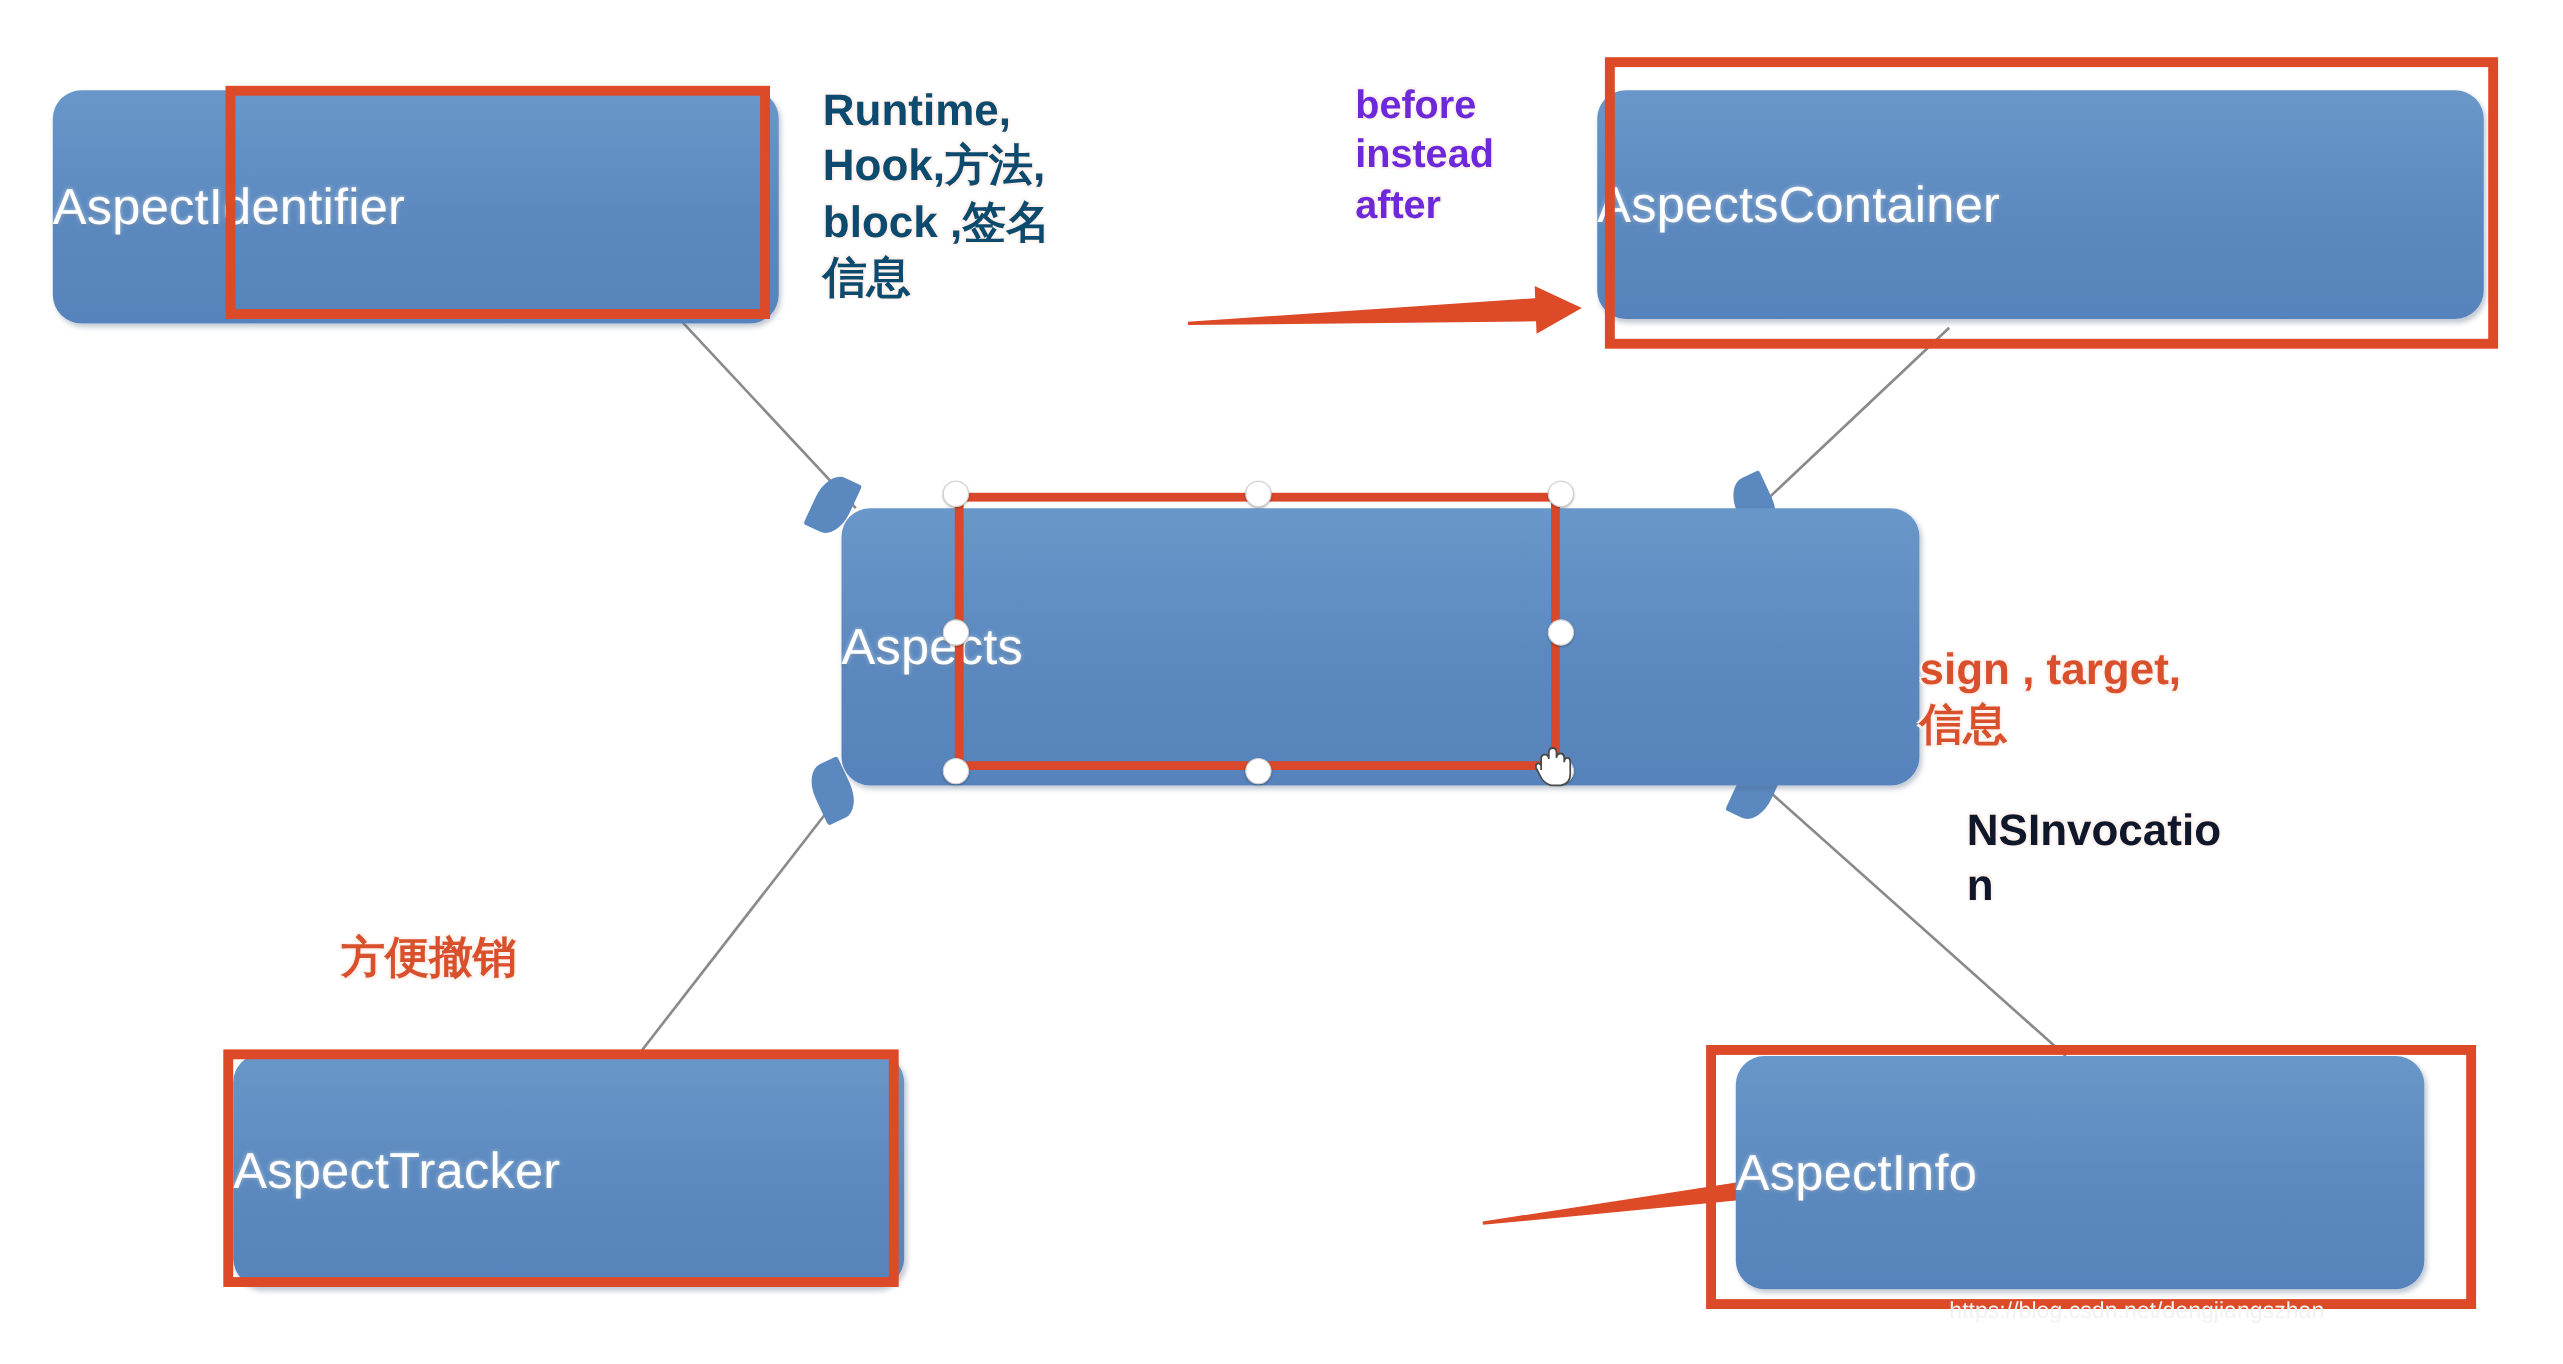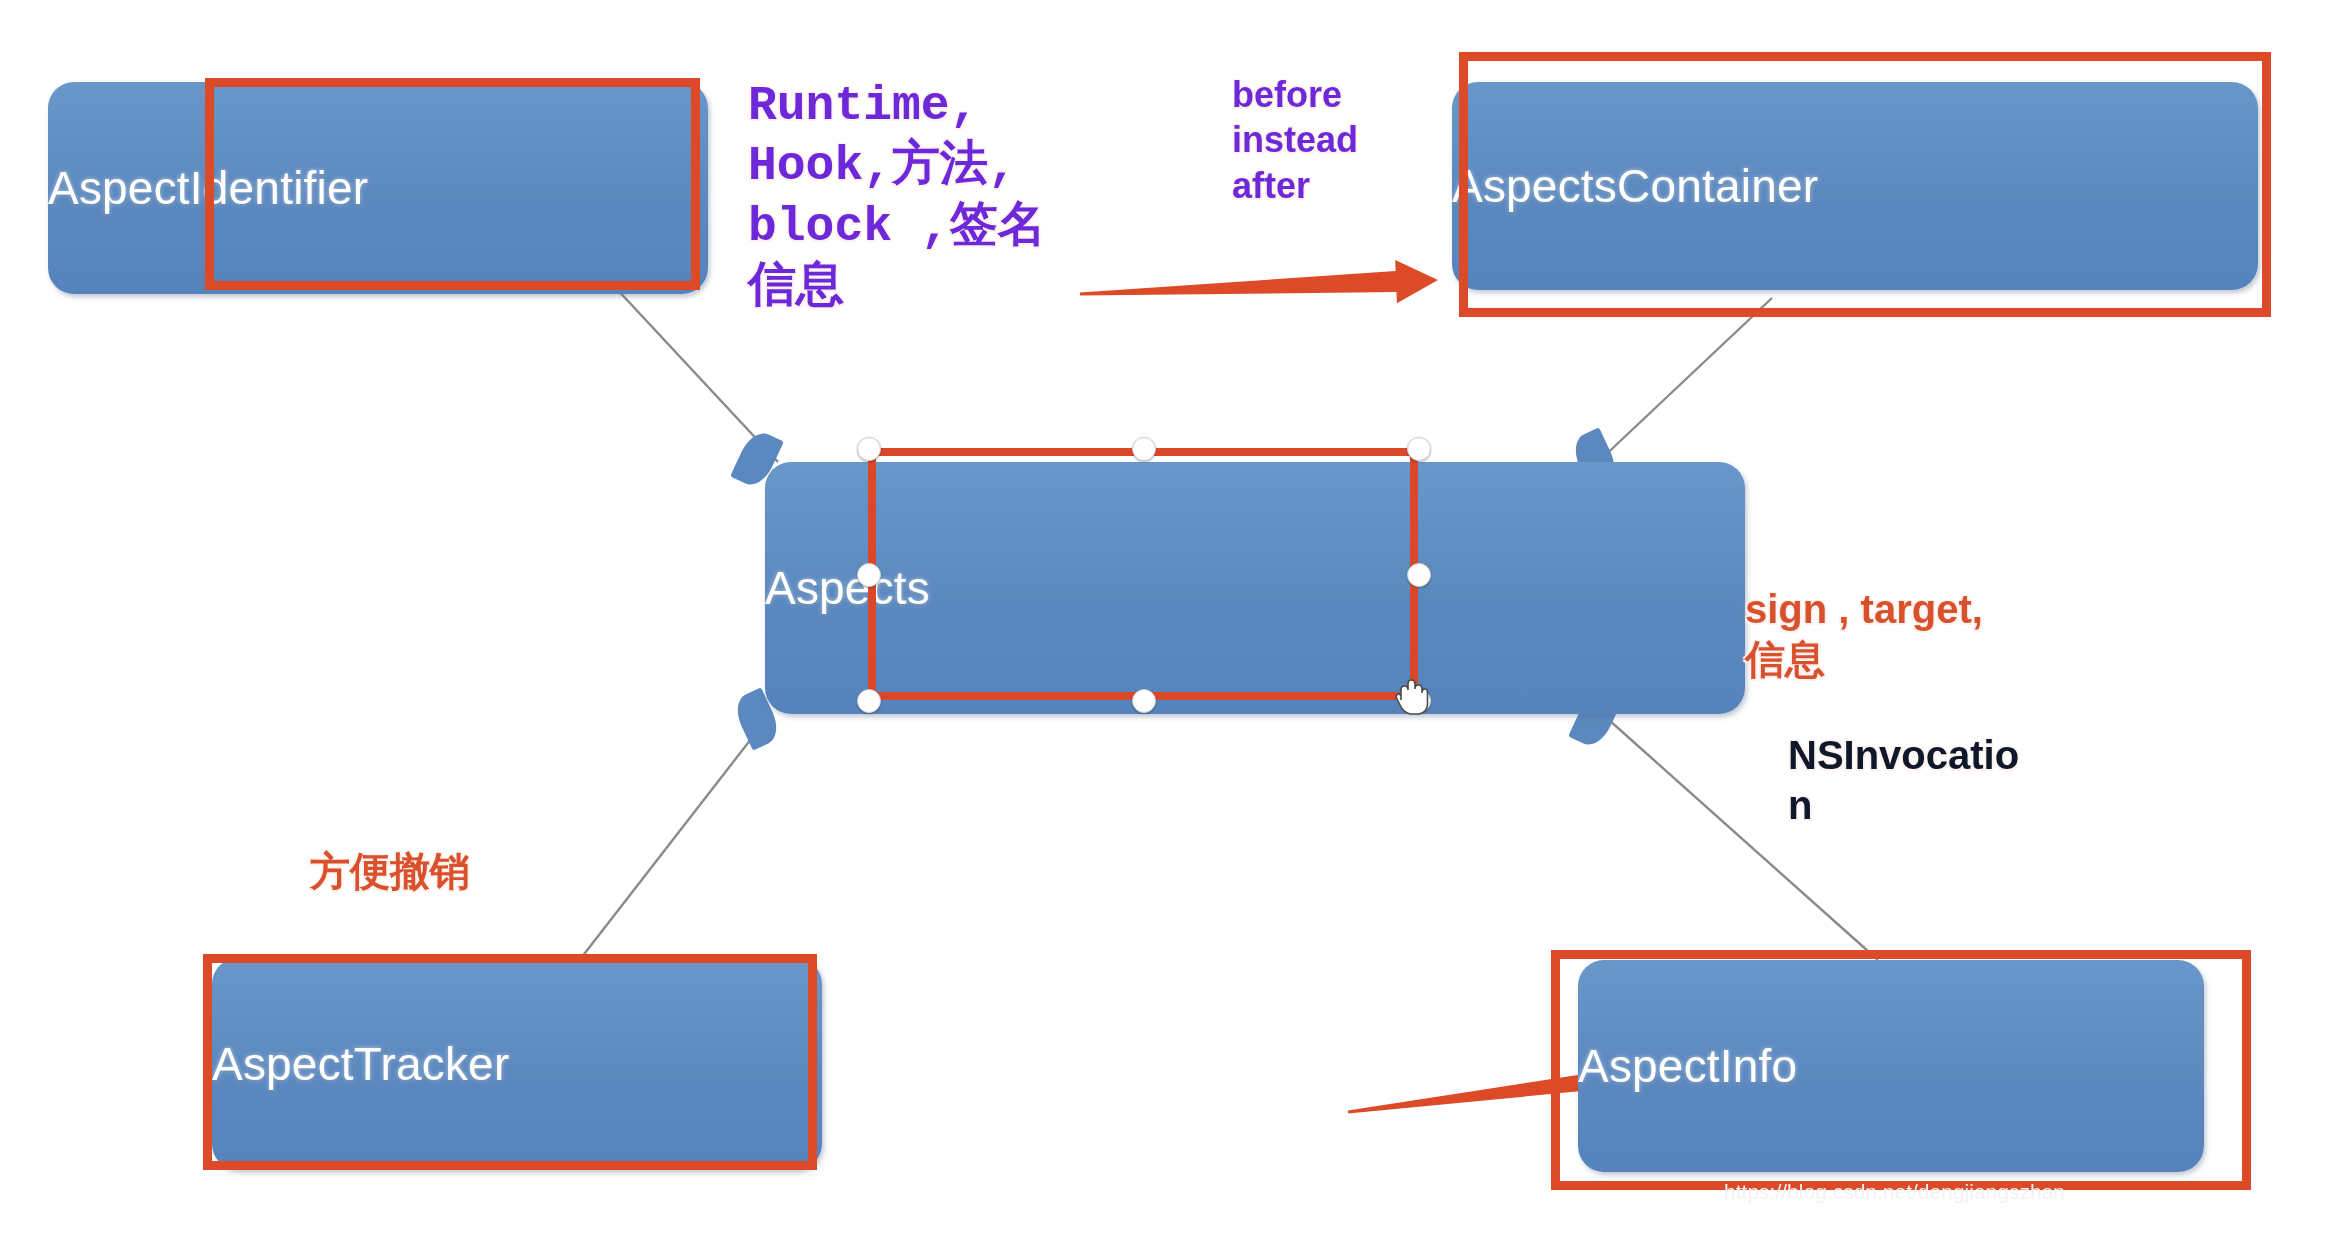--- a/index.html
+++ b/index.html
@@ -102,20 +102,21 @@
     height: 38px;
     pointer-events: none;
   }
 
   
   .watermark {
     position: absolute;
     color: #f2f2f2;
     font-size: 21px;
     white-space: nowrap;
+    margin-left: 48px;
   }
 </style>
 </head>
 <body>
 
 <div id="canvas">
 
   <svg class="links" viewBox="0 0 2330 1240" xmlns="http://www.w3.org/2000/svg">
     <g id="connector-lines">
         <line x1="614" y1="286" x2="778" y2="462" stroke="#8a8a8a" stroke-width="2.4"></line>
@@ -155,21 +156,21 @@
     </div>
 
   <div id="highlight-layer">
       <div class="hl-rect" style="left: 205px; top: 78px; width: 495px; height: 212px; border-color: rgb(221, 74, 40);"></div>
       <div class="hl-rect" style="left: 1459px; top: 52px; width: 812px; height: 265px; border-color: rgb(221, 74, 40);"></div>
       <div class="hl-rect" style="left: 203px; top: 954px; width: 614px; height: 216px; border-color: rgb(221, 74, 40);"></div>
       <div class="hl-rect" style="left: 1551px; top: 950px; width: 700px; height: 240px; border-color: rgb(221, 74, 40);"></div>
     </div>
 
   <div id="annotation-layer">
-      <div class="anno" style="left: 748px; top: 76px; font-size: 48px; color: #6d28d9; font-family: Liberation Mono, monospace;">Runtime,
+      <div class="anno" style="left: 748px; top: 76px; font-size: 40px; color: #0c4a6e;">Runtime,
 Hook,方法,
 block ,签名
 信息</div>
       <div class="anno" style="left: 1232px; top: 72px; font-size: 36px; color: #6d28d9;">before
 instead
 after</div>
       <div class="anno" style="left: 1745px; top: 584px; font-size: 40px; color: rgb(217, 81, 44);">sign , target,
 信息</div>
       <div class="anno" style="left: 1788px; top: 730px; font-size: 40px; color: #0f172a;">NSInvocatio
 n</div>

